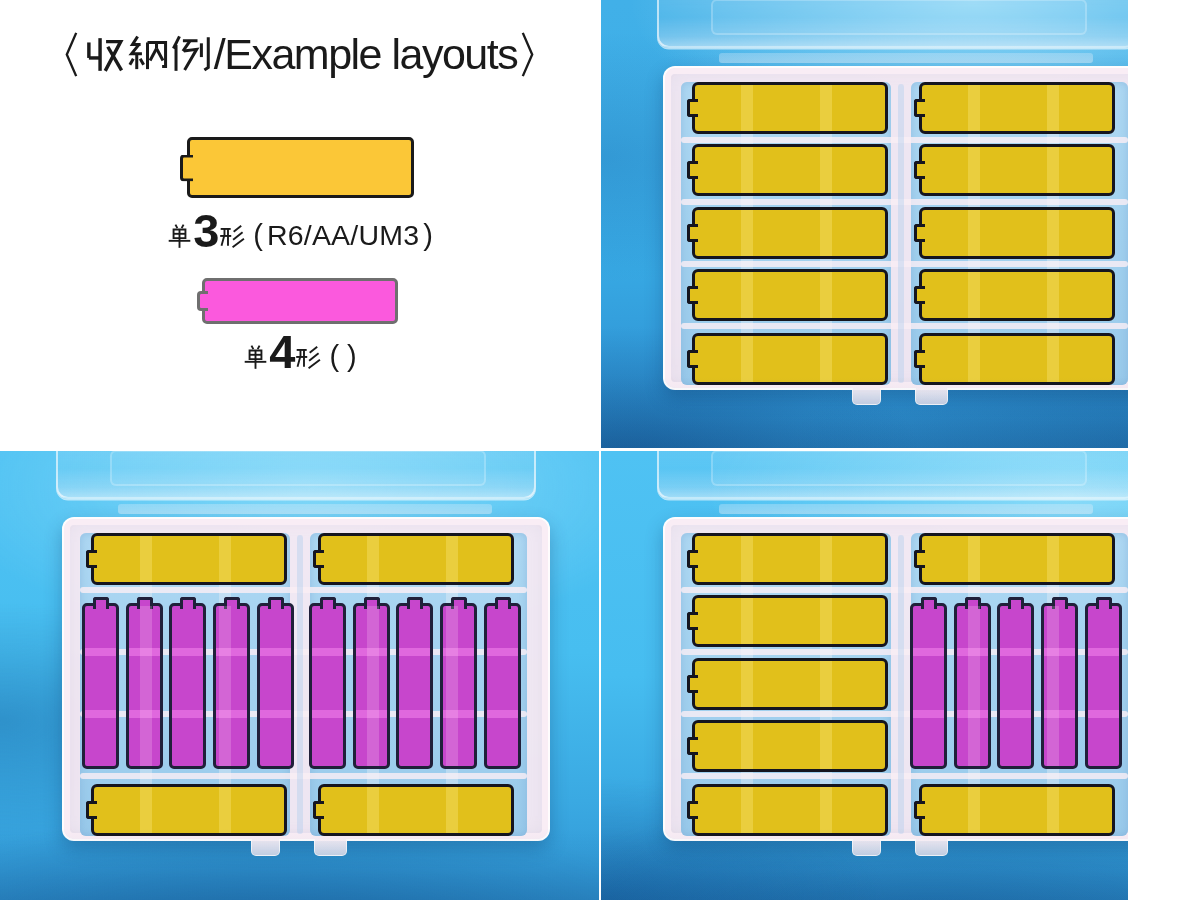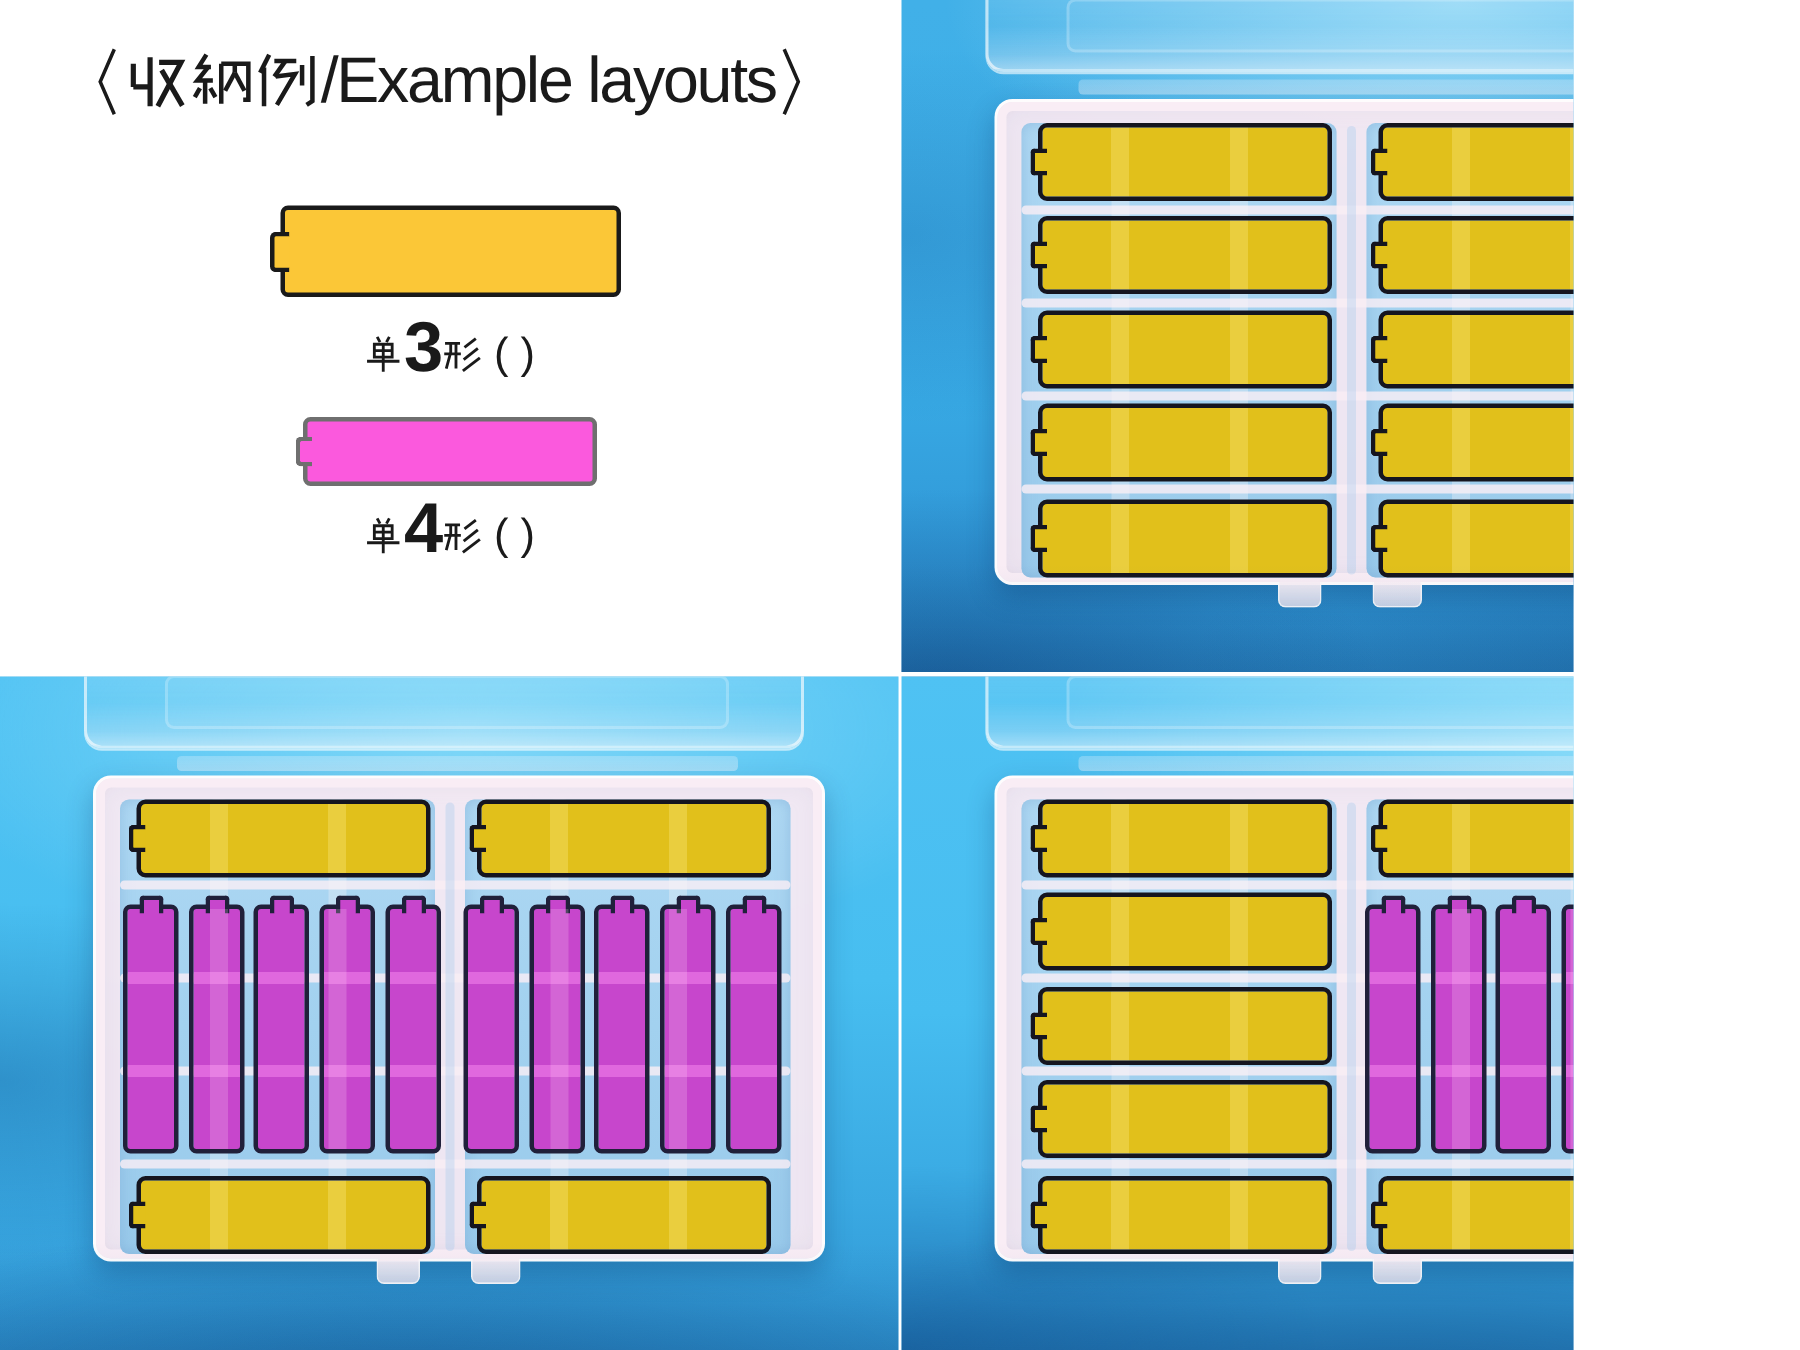--- a/index.html
+++ b/index.html
@@ -1,16 +1,16 @@
 <!DOCTYPE html>
 <html><head>
 <meta charset="utf-8">
 <style>
   html,body{margin:0;padding:0;background:#ffffff;}
-  #canvas{position:relative;width:1049px;height:900px;background:#ffffff;overflow:hidden;
+  #canvas{position:relative;width:1128px;height:900px;background:#ffffff;overflow:hidden;
           font-family:"Liberation Sans", sans-serif;}
   .quad{position:absolute;overflow:hidden;}
   #q-legend{left:0;top:0;width:599px;height:448px;background:#ffffff;}
   #q-aa{left:601px;top:0;width:599px;height:448px;}
   #q-mixed{left:0;top:450.5px;width:599px;height:449.5px;}
   #q-combo{left:601px;top:450.5px;width:599px;height:449.5px;}
 
   
   .legend-title{position:absolute;left:0;top:8px;width:100%;height:50px;
     display:flex;align-items:center;justify-content:center;gap:1px;color:#1a1a1a;}
@@ -222,20 +222,21 @@
             <use href="#glyph-tan"></use>
           </svg>
         </span>
       <span class="big-digit">3</span>
       <span class="kj">
           <svg viewBox="0 0 100 100">
             <use href="#glyph-kei"></use>
           </svg>
         </span>
       <span class="paren open">(</span>
+      <span class="codes">R6/AA/UM3</span>
       <span class="paren close">)</span>
     </div>
 
     <div class="bat-demo" id="demo-aaa" style="background:#fb59dd">
         <span class="nub"></span>
       </div>
 
     <div class="legend-label" id="label-aaa" aria-label="単4形（R03/AAA/UM4）">
       <span class="kj">
           <svg viewBox="0 0 100 100">

